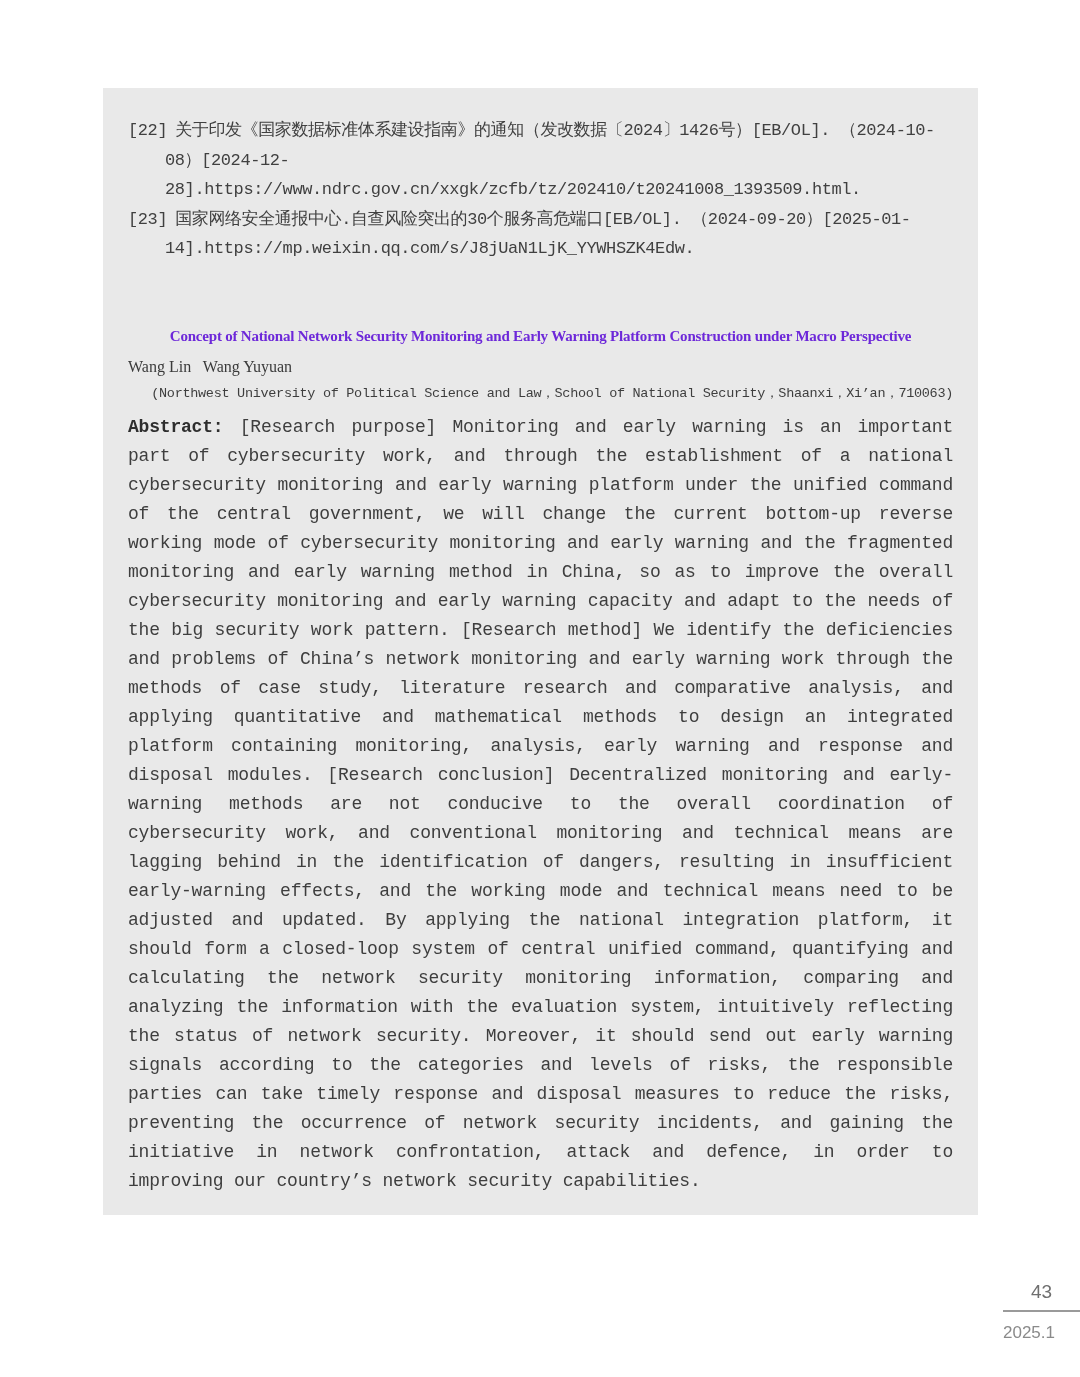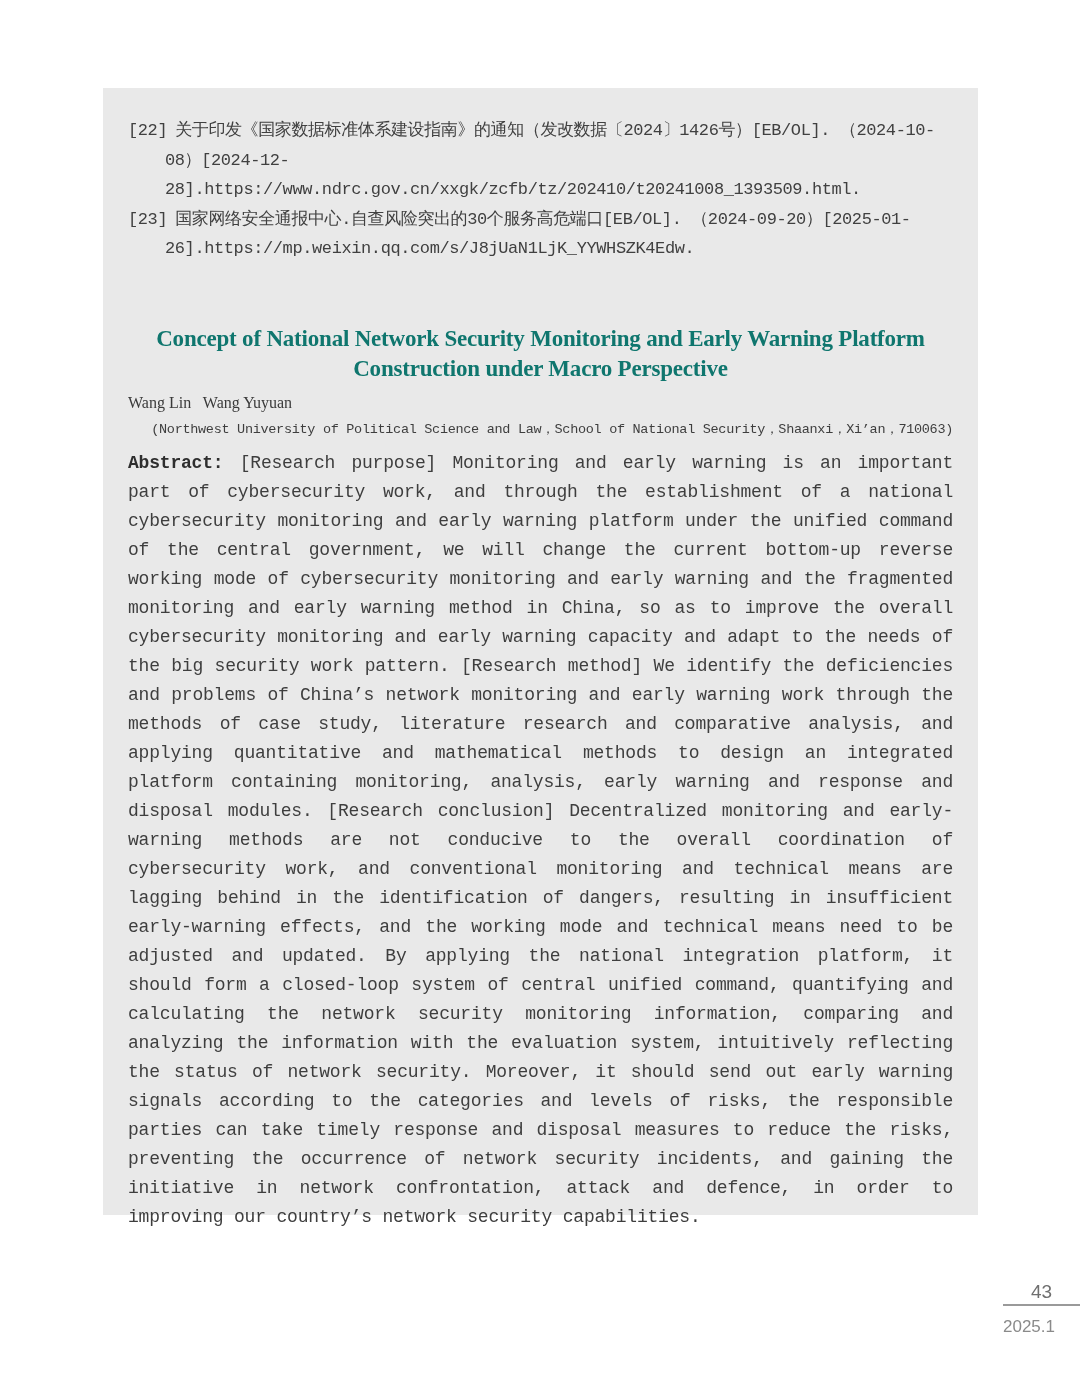--- a/index.html
+++ b/index.html
@@ -31,24 +31,24 @@
     letter-spacing: -0.4px;
   }
   .ref .ref-label { margin-right: 8px; }
 
   
   .article-title {
     margin-top: 60px;
     text-align: center;
     font-family: "Liberation Serif", serif;
     font-weight: bold;
-    font-size: 23px;
-    line-height: 30px;
+    font-size: 15px;
+    line-height: 24px;
     letter-spacing: -0.2px;
-    color: #0f766e;
+    color: #6d28d9;
     max-width: 828px;
   }
   .article-authors {
     margin-top: 9px;
     text-align: left;
     font-size: 16px;
     line-height: 20px;
     color: #3a3a3a;
     white-space: pre;
     font-family: "Liberation Serif", serif;
@@ -81,41 +81,41 @@
     position: absolute;
     left: 1003px; top: 1258px;
     width: 77px;
     font-family: "Liberation Sans", "DejaVu Sans", sans-serif;
     color: #7d7d7d;
   }
   .footer .page-num {
     text-align: center;
     font-size: 19px;
     line-height: 22px;
-    padding-bottom: 1px;
+    padding-bottom: 7px;
     border-bottom: 2px solid #9a9a9a;
     color: #6f6f6f;
   }
   .footer .issue {
     padding-top: 11px;
     font-size: 17px;
     color: #8a8a8a;
     text-align: left;
   }
 </style>
 </head>
 <body>
 
 <div class="canvas">
 
   <div class="page">
 
     <div class="refs">
       <p class="ref"><span class="ref-label">[22]</span><span>关于印发《国家数据标准体系建设指南》的通知（发改数据〔2024〕1426号）[EB/OL]. （2024-10-08）[2024-12-28].https://www.ndrc.gov.cn/xxgk/zcfb/tz/202410/t20241008_1393509.html.</span></p>
-      <p class="ref"><span class="ref-label">[23]</span><span>国家网络安全通报中心.自查风险突出的30个服务高危端口[EB/OL]. （2024-09-20）[2025-01-26].https://mp.weixin.qq.com/s/J8jUaN1LjK_YYWHSZK4Edw.</span></p>
+      <p class="ref"><span class="ref-label">[23]</span><span>国家网络安全通报中心.自查风险突出的30个服务高危端口[EB/OL]. （2024-09-20）[2025-01-14].https://mp.weixin.qq.com/s/J8jUaN1LjK_YYWHSZK4Edw.</span></p>
     </div>
 
     <h1 class="article-title">Concept of National Network Security Monitoring and Early Warning Platform Construction under Macro Perspective</h1>
 
     <div class="article-authors">Wang Lin   Wang Yuyuan</div>
 
     <div class="article-affiliation">(Northwest University of Political Science and Law，School of National Security，Shaanxi，Xi’an，710063)</div>
 
     <p class="abstract"><b>Abstract: </b><span>[Research purpose] Monitoring and early warning is an important part of cybersecurity work, and through the establishment of a national cybersecurity monitoring and early warning platform under the unified command of the central government, we will change the current bottom-up reverse working mode of cybersecurity monitoring and early warning and the fragmented monitoring and early warning method in China, so as to improve the overall cybersecurity monitoring and early warning capacity and adapt to the needs of the big security work pattern. [Research method] We identify the deficiencies and problems of China’s network monitoring and early warning work through the methods of case study, literature research and comparative analysis, and applying quantitative and mathematical methods to design an integrated platform containing monitoring, analysis, early warning and response and disposal modules. [Research conclusion] Decentralized monitoring and early-warning methods are not conducive to the overall coordination of cybersecurity work, and conventional monitoring and technical means are lagging behind in the identification of dangers, resulting in insufficient early-warning effects, and the working mode and technical means need to be adjusted and updated. By applying the national integration platform, it should form a closed-loop system of central unified command, quantifying and calculating the network security monitoring information, comparing and analyzing the information with the evaluation system, intuitively reflecting the status of network security. Moreover, it should send out early warning signals according to the categories and levels of risks, the responsible parties can take timely response and disposal measures to reduce the risks, preventing the occurrence of network security incidents, and gaining the initiative in network confrontation, attack and defence, in order to improving our country’s network security capabilities.</span></p>
 

